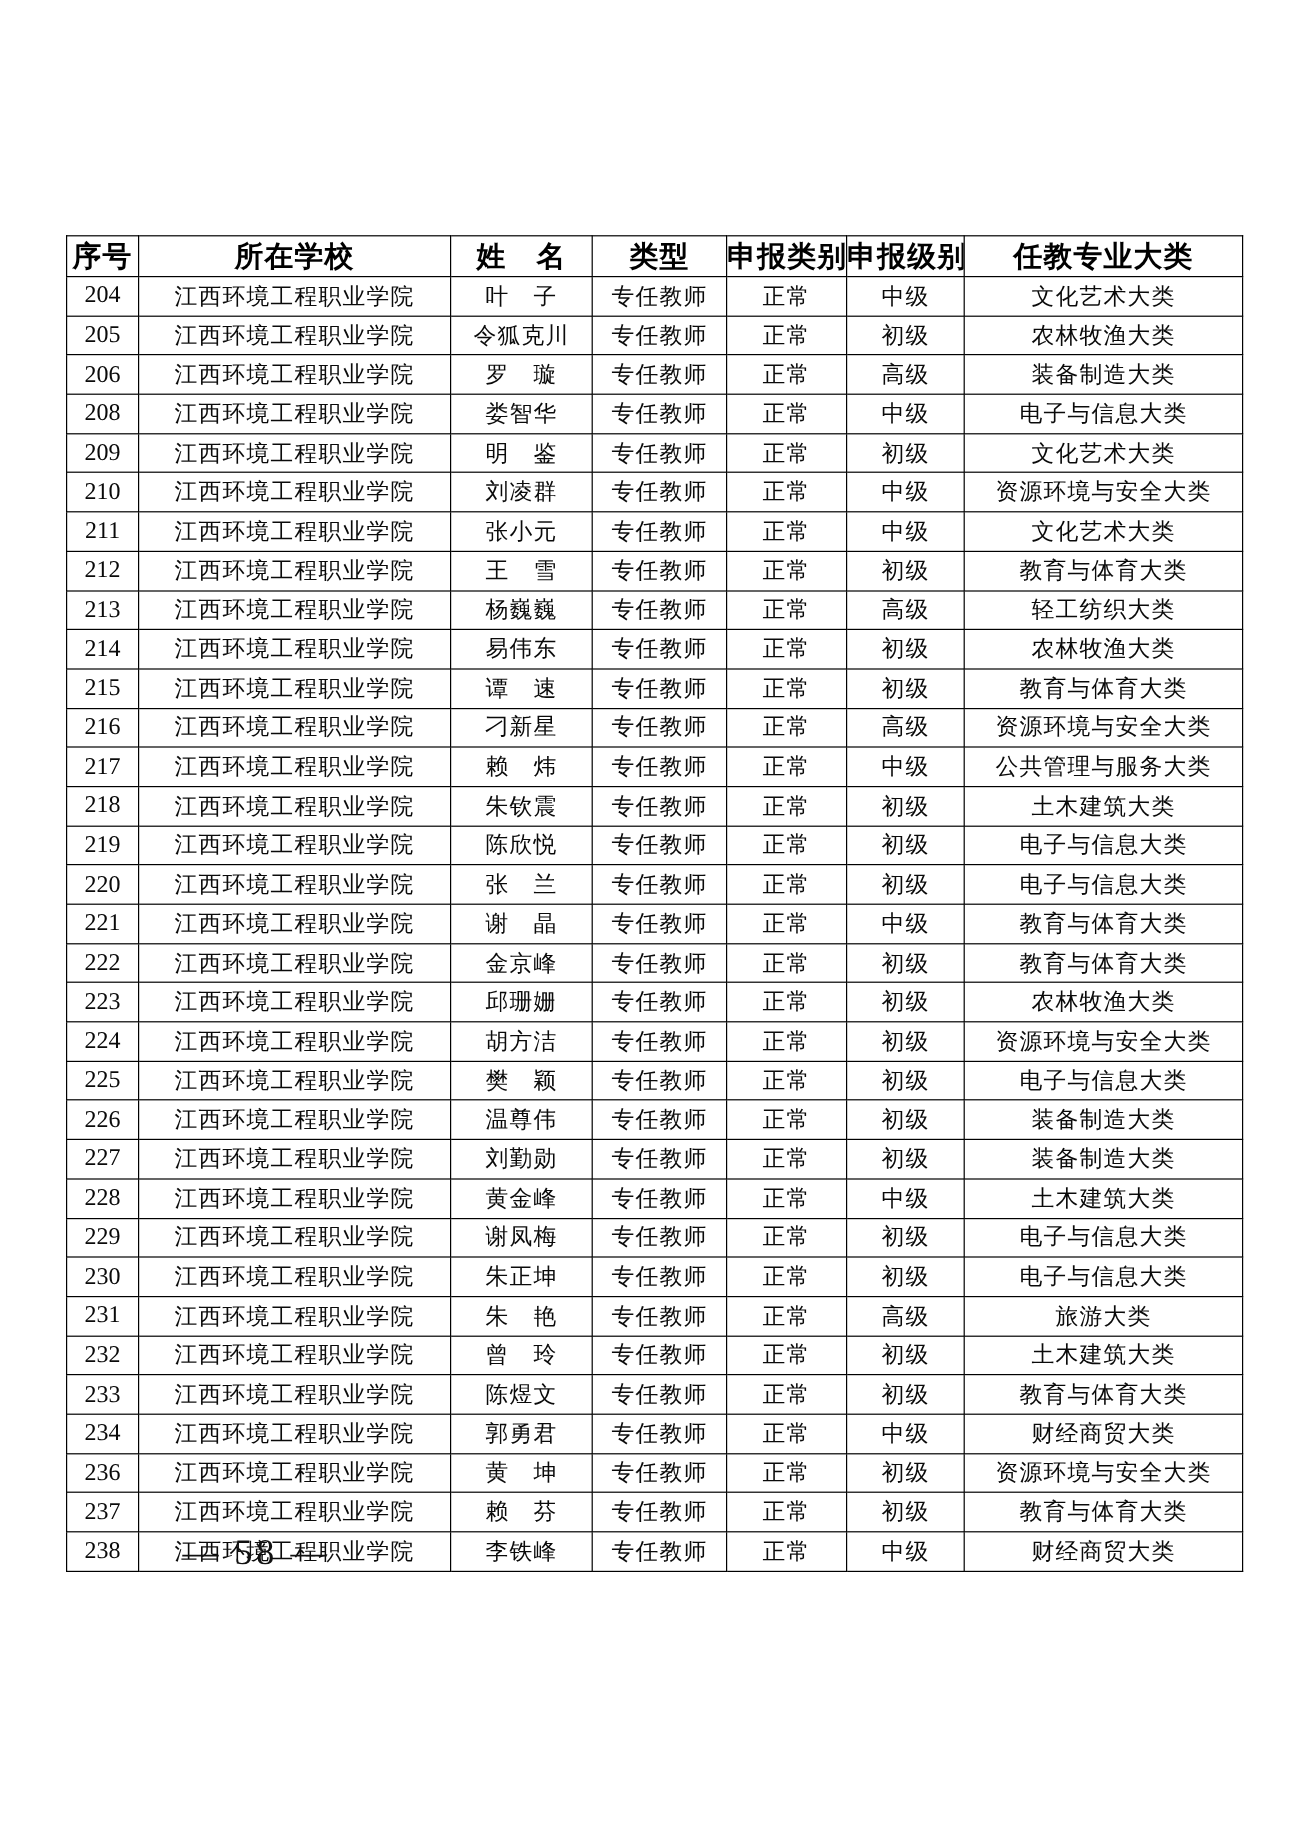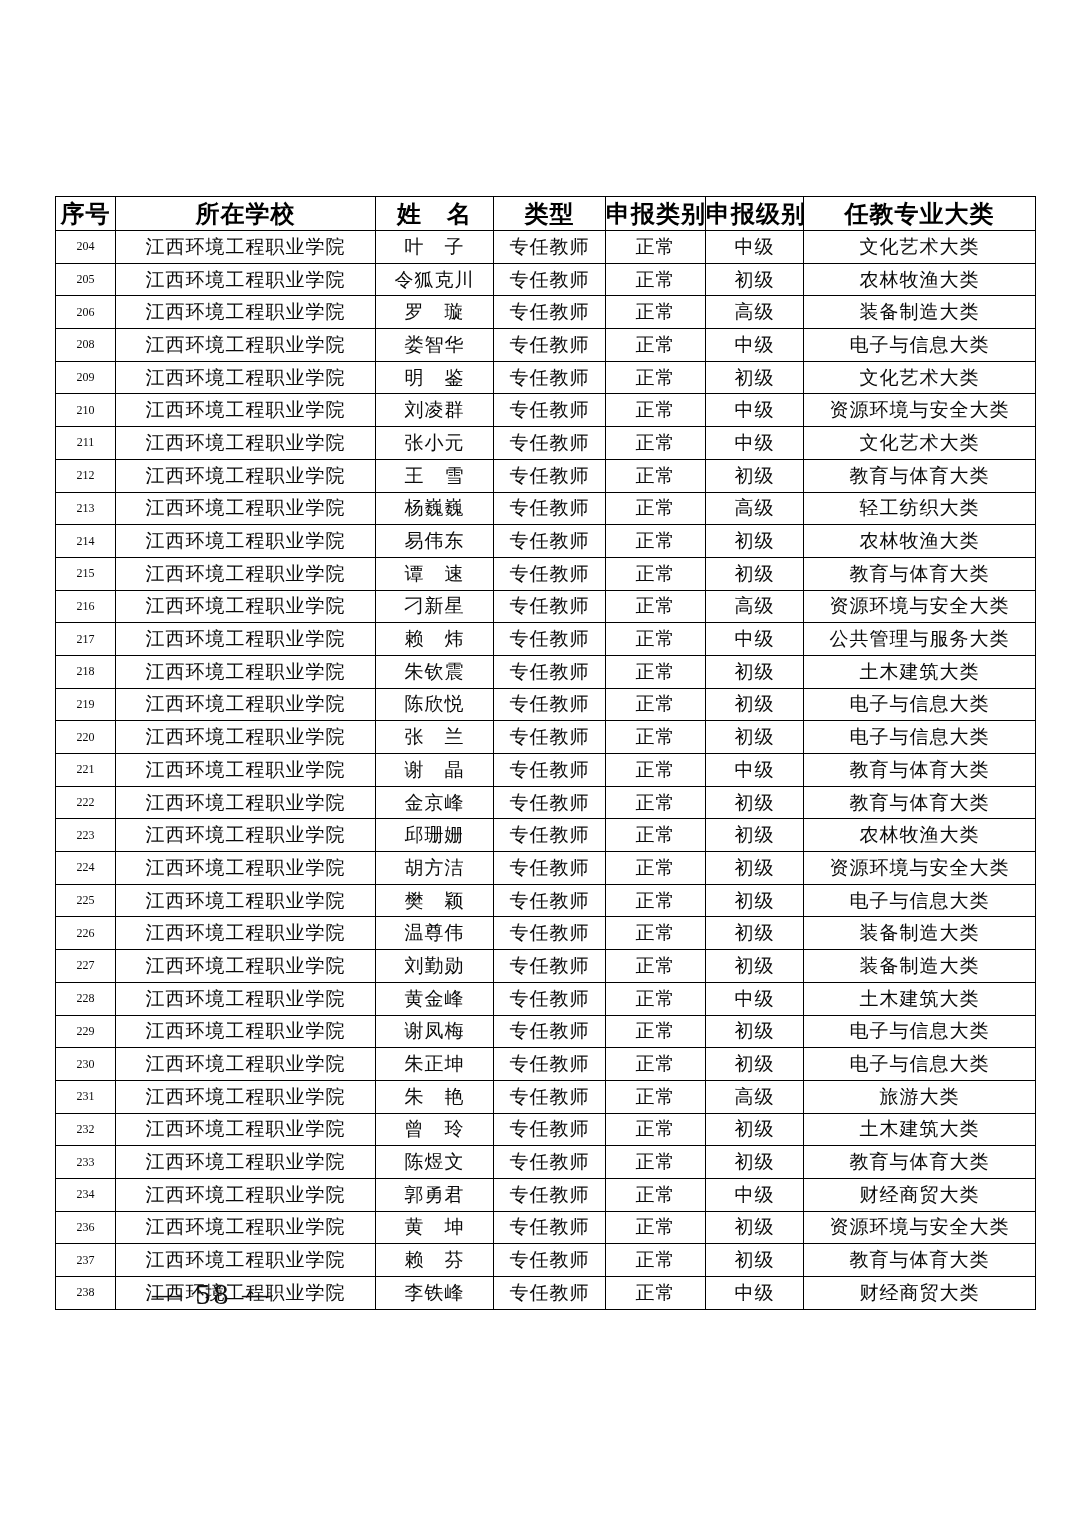--- a/index.html
+++ b/index.html
@@ -48,21 +48,21 @@
   }
   table.roster tbody td {
     height: 31.7px;
     font-family: "Liberation Serif", serif;
     font-size: 19px;
     letter-spacing: 1px;
     color: #0a0a0a;
   }
   table.roster tbody td.col0 {
     letter-spacing: 0;
-    font-size: 12px;
+    font-size: 20px;
   }
   .page-number {
     position: absolute;
     left: 152px;
     top: 1277px;
     font-family: "Liberation Serif", serif;
     font-size: 30px;
     letter-spacing: 3px;
     color: #111;
   }

